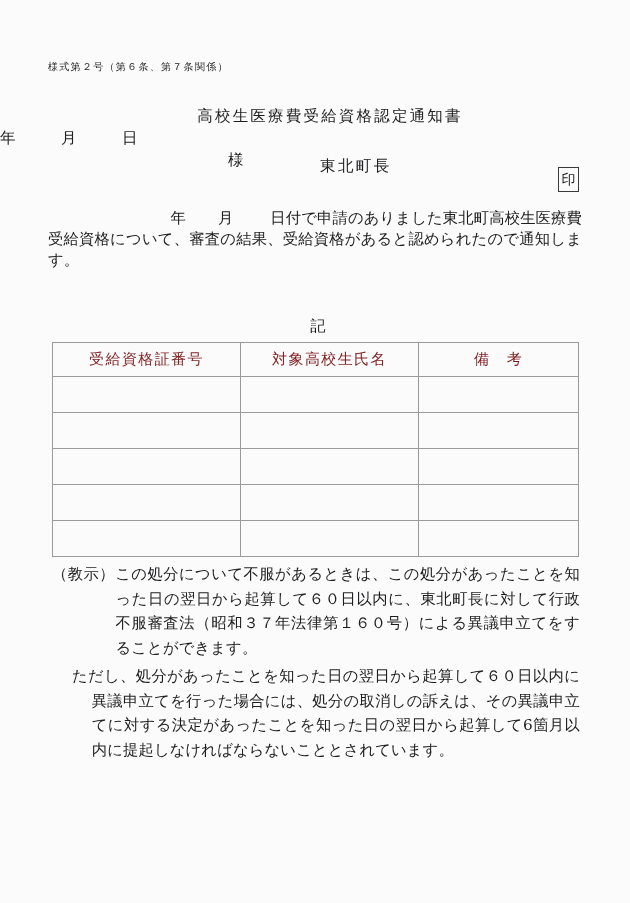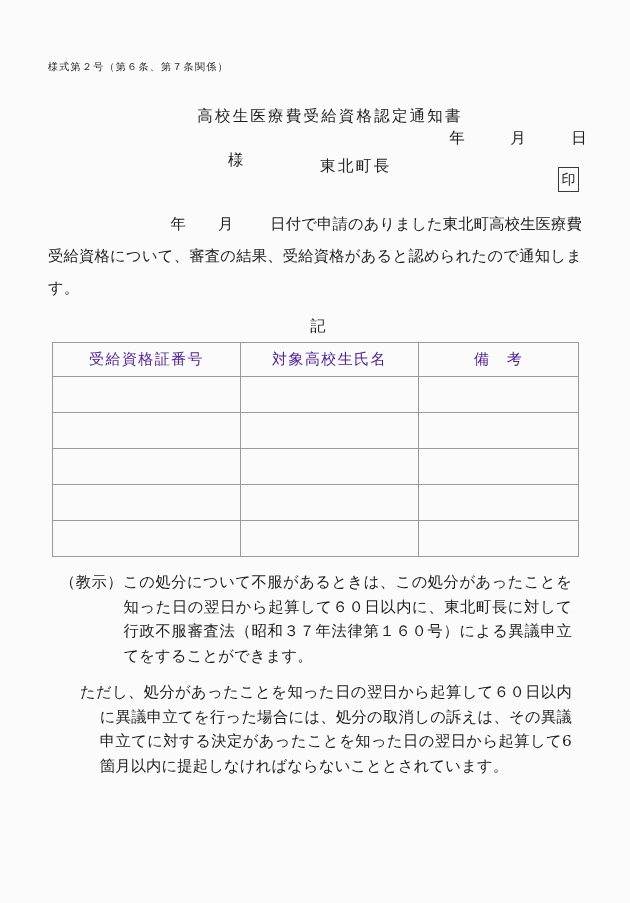--- a/index.html
+++ b/index.html
@@ -38,21 +38,20 @@
     font-size: 15.5px;
     letter-spacing: 2.2px;
     padding-left: 30px;
     white-space: nowrap;
   }
   .date-line {
     position: absolute;
     left: 0;
     right: 42px;
     top: 128px;
-    text-align: right;
     font-size: 15.5px;
     letter-spacing: 1.2px;
     white-space: nowrap;
   }
   .date-line .gap {
     display: inline-block;
     width: 32px;
   }
   .addressee {
     position: absolute;
@@ -83,21 +82,21 @@
     letter-spacing: 0;
   }
 
   
   .body-block {
     position: absolute;
     left: 48px;
     top: 208px;
     width: 534px;
     font-size: 15.3px;
-    line-height: 32px;
+    line-height: 21px;
     letter-spacing: 0.15px;
     text-align: justify;
     text-justify: inter-character;
   }
   .body-block p {
     margin: 0;
   }
   .body-block .p-indent-long {
     text-indent: 0;
   }
@@ -137,21 +136,21 @@
     border-collapse: collapse;
     table-layout: fixed;
   }
   .record-table td {
     border: 1px solid #9a9a9e;
     font-size: 15px;
     letter-spacing: 1.4px;
     text-align: center;
     padding: 0;
     height: 35px;
-    color: #4c1d95;
+    color: #7f1d1d;
   }
   .record-table tr.head-row td {
     height: 33px;
   }
   .record-table col.c1 { width: 188px; }
   .record-table col.c2 { width: 178px; }
   .record-table col.c3 { width: 160px; }
 
   
   .notice-block {
@@ -159,21 +158,21 @@
     left: 48px;
     top: 558px;
     width: 536px;
     font-size: 15.3px;
     line-height: 24.5px;
     letter-spacing: 0.15px;
     text-align: justify;
     text-justify: inter-character;
   }
   .notice-block p {
-    margin: 12px;
+    margin: 4px;
     padding-left: 4.15em;
     text-indent: -4.15em;
   }
   .notice-block p.sub {
     padding-left: 2.6em;
     text-indent: -1.3em;
   }
 </style>
 </head>
 <body>

